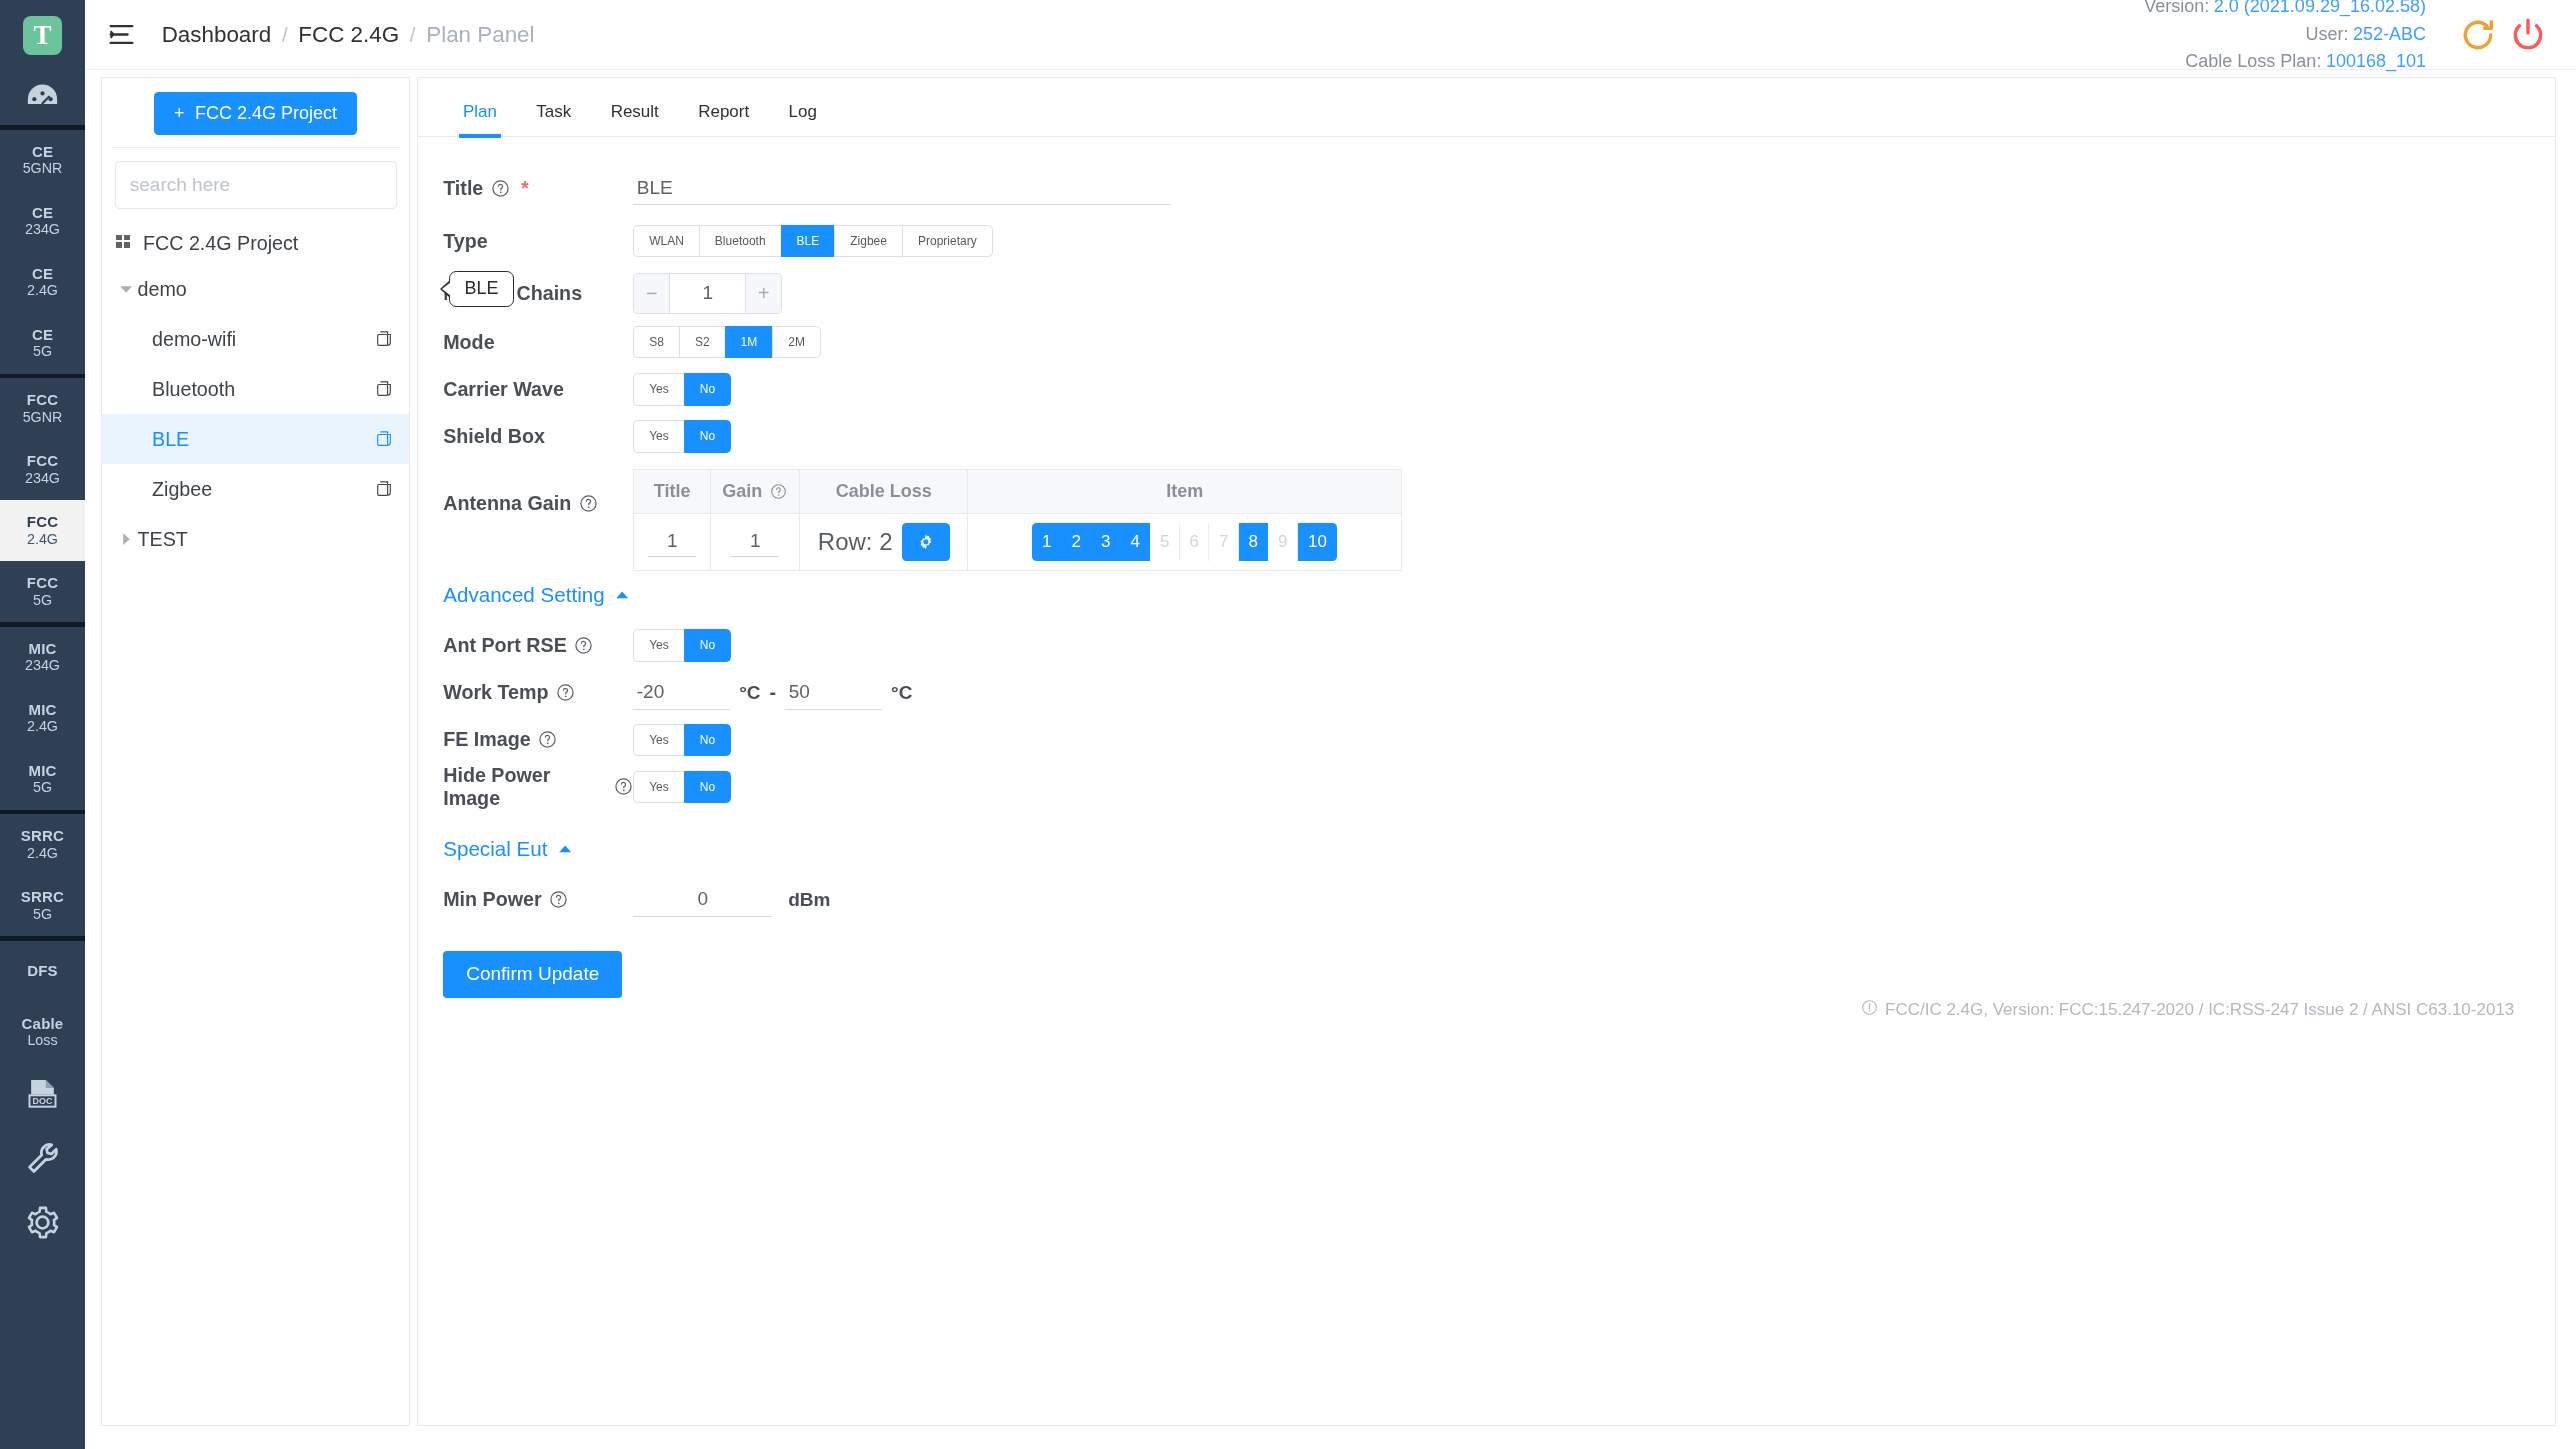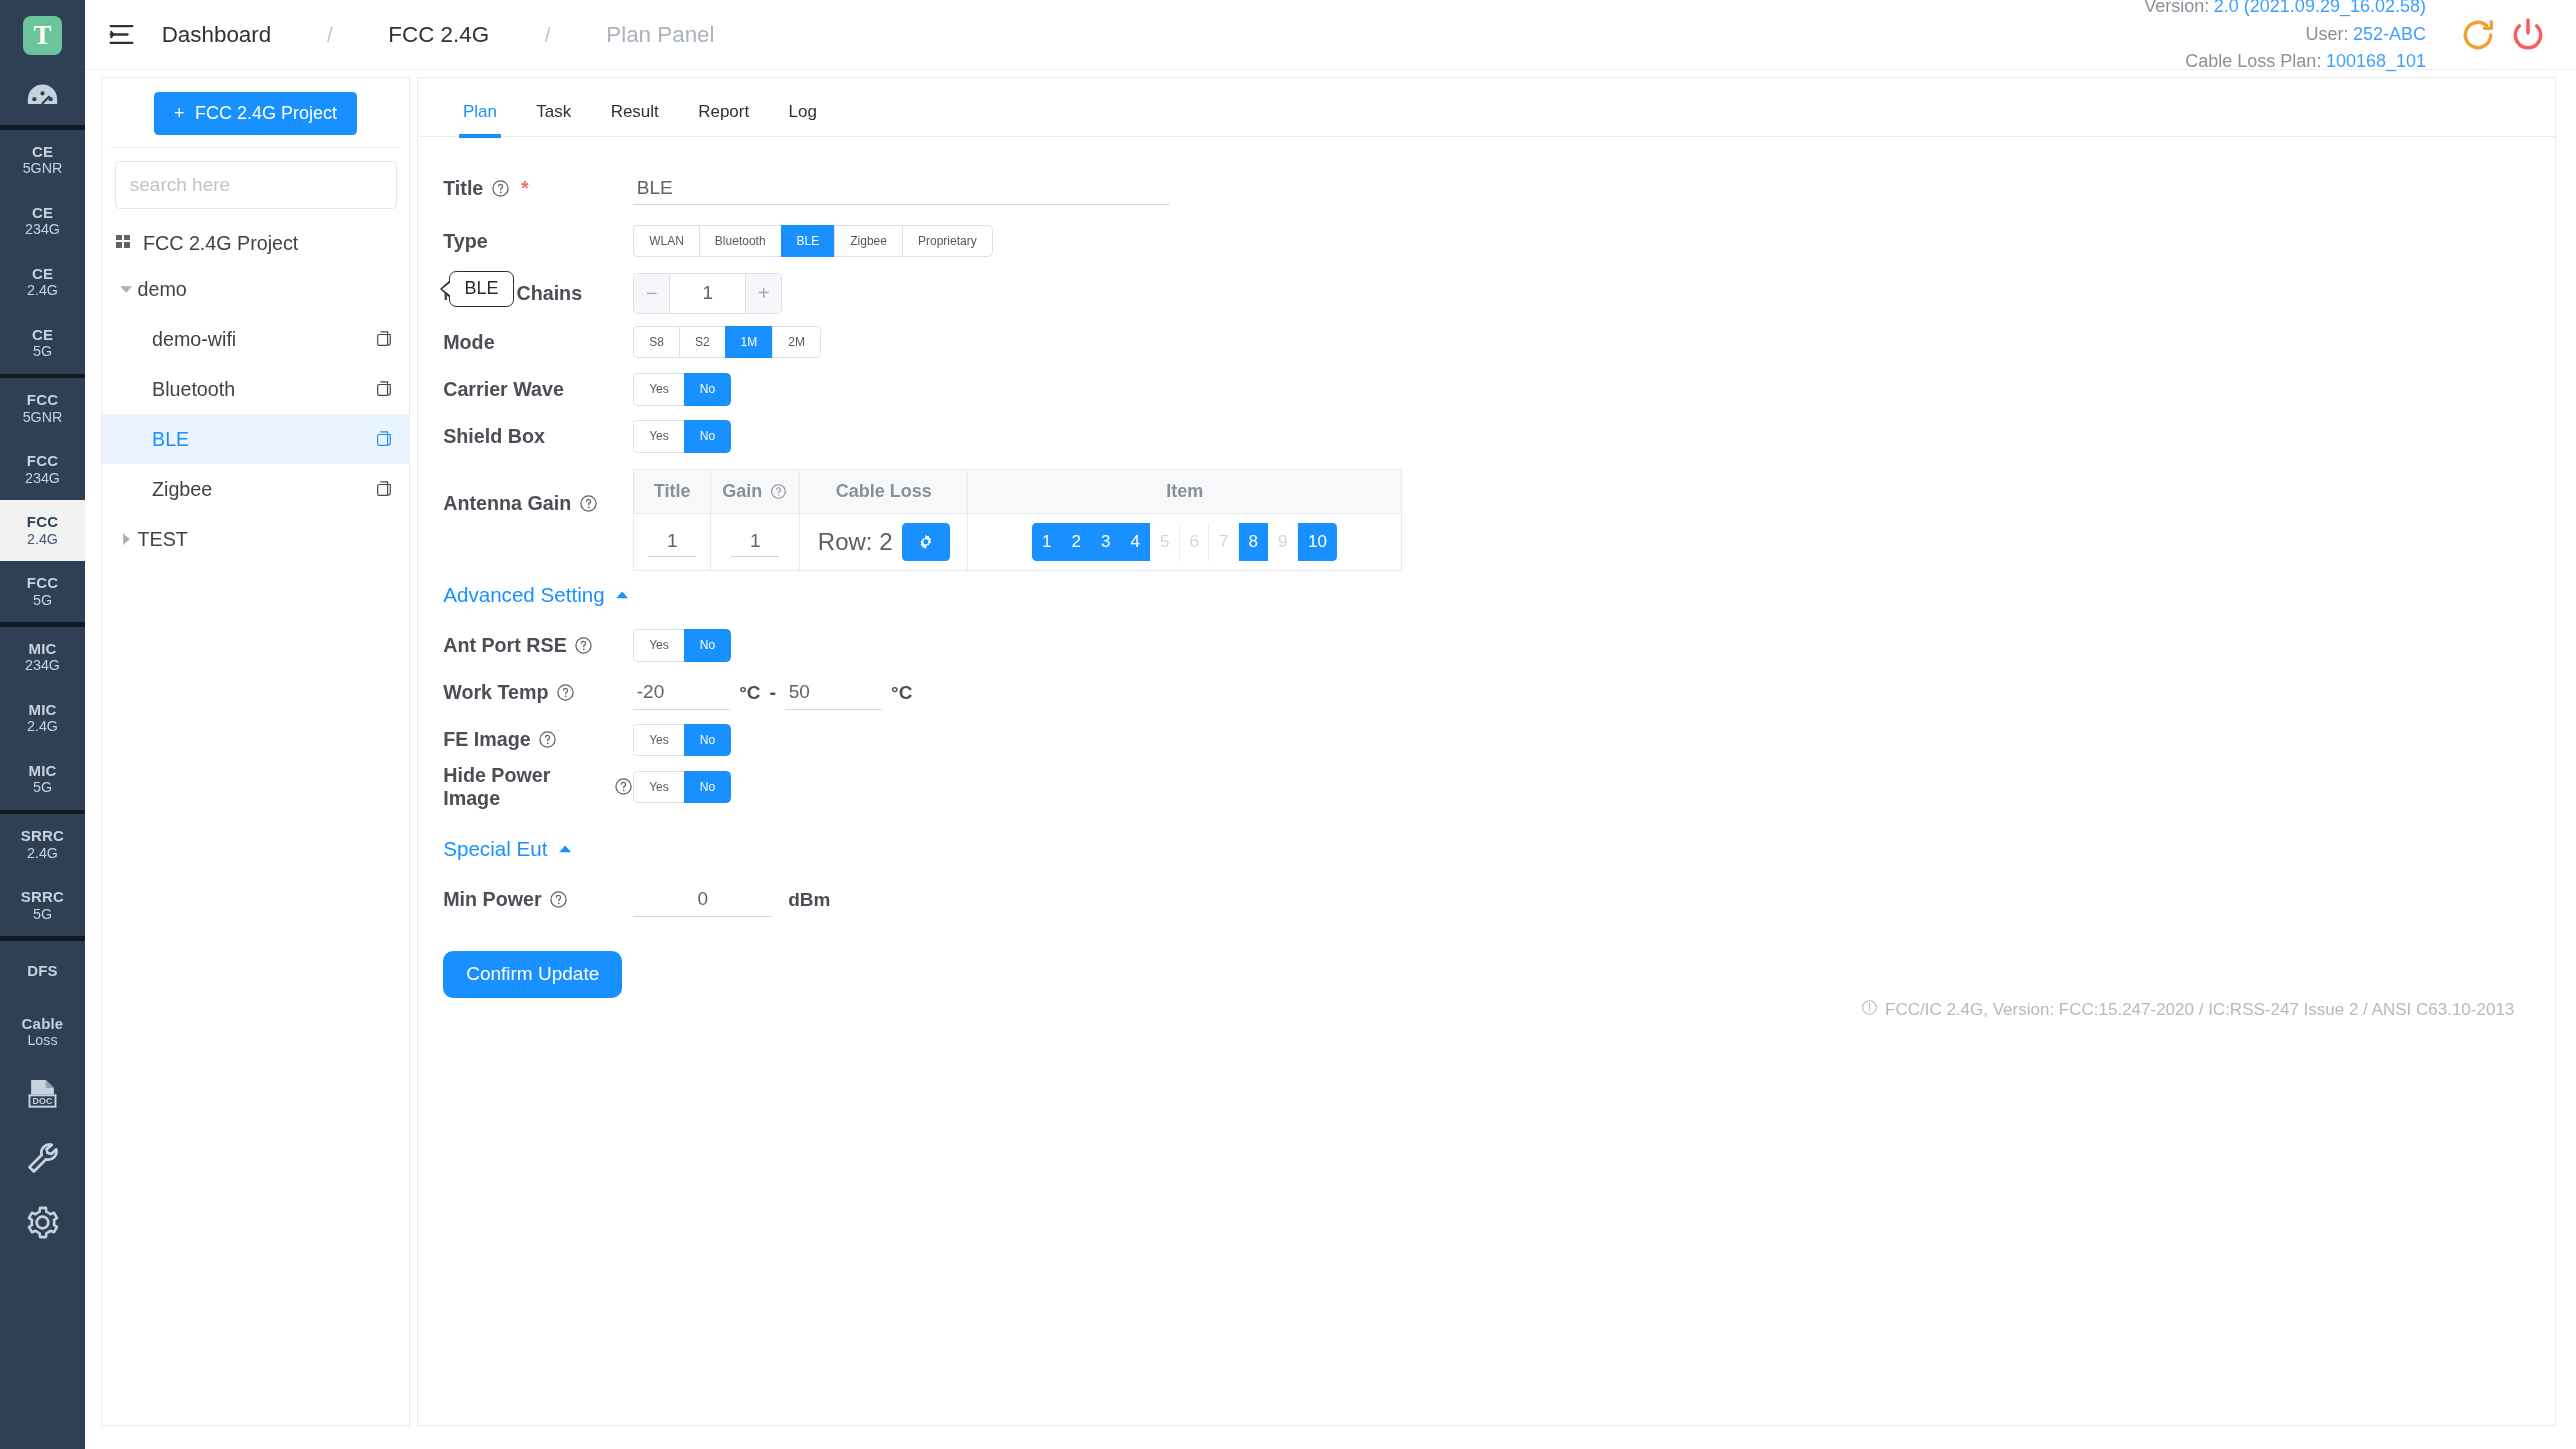--- a/index.html
+++ b/index.html
@@ -65,21 +65,21 @@
     border-bottom: 0.9px solid #eeeeee;
     position: relative;
   }
   .hamburger {
     margin-left: 16px; width: 41px; height: 41px;
     display: flex; align-items: center; justify-content: center;
     cursor: pointer;
   }
   .crumbs {
     margin-left: 19.7px; display: flex; align-items: center;
-    font-size: 22.4px; color: #303133; gap: 45px;
+    font-size: 22.4px; color: #303133;
   }
   .crumbs .sep { color: #c0c4cc; margin: 0 10.7px; font-size: 20.6px; }
   .crumbs .c-link { color: #303133; cursor: pointer; }
   .crumbs .c-cur { color: #a9b2bd; }
   .top-right {
     margin-left: auto; display: flex; align-items: center; padding-right: 23px;
   }
   .meta {
     text-align: right; font-size: 18px; line-height: 1.52; color: #8a9099;
     margin-right: 27px;
@@ -243,21 +243,21 @@
   
   .section-head {
     display: flex; align-items: flex-start; gap: 10.7px;
     font-size: 20.6px; color: #1890ff; padding-left: 25px; cursor: pointer;
   }
 
   .unit { font-size: 19px; color: #4a4f55; font-weight: bold; }
   .dash { font-size: 19.7px; color: #4a4f55; margin: 0 9px; font-weight: bold; }
 
   .confirm-btn {
-    background: #1890ff; color: #fff; border: none; border-radius: 10px;
+    background: #1890ff; color: #fff; border: none; border-radius: 4px;
     font-size: 19px; padding: 12.5px 23px; cursor: pointer; margin-left: 25px;
     font-family: "Liberation Sans", sans-serif;
   }
 
   .foot-note {
     position: absolute; right: 41px; bottom: 0;
     font-size: 17px; color: #b4b9c0;
     display: flex; align-items: center; gap: 7.2px;
   }
 

